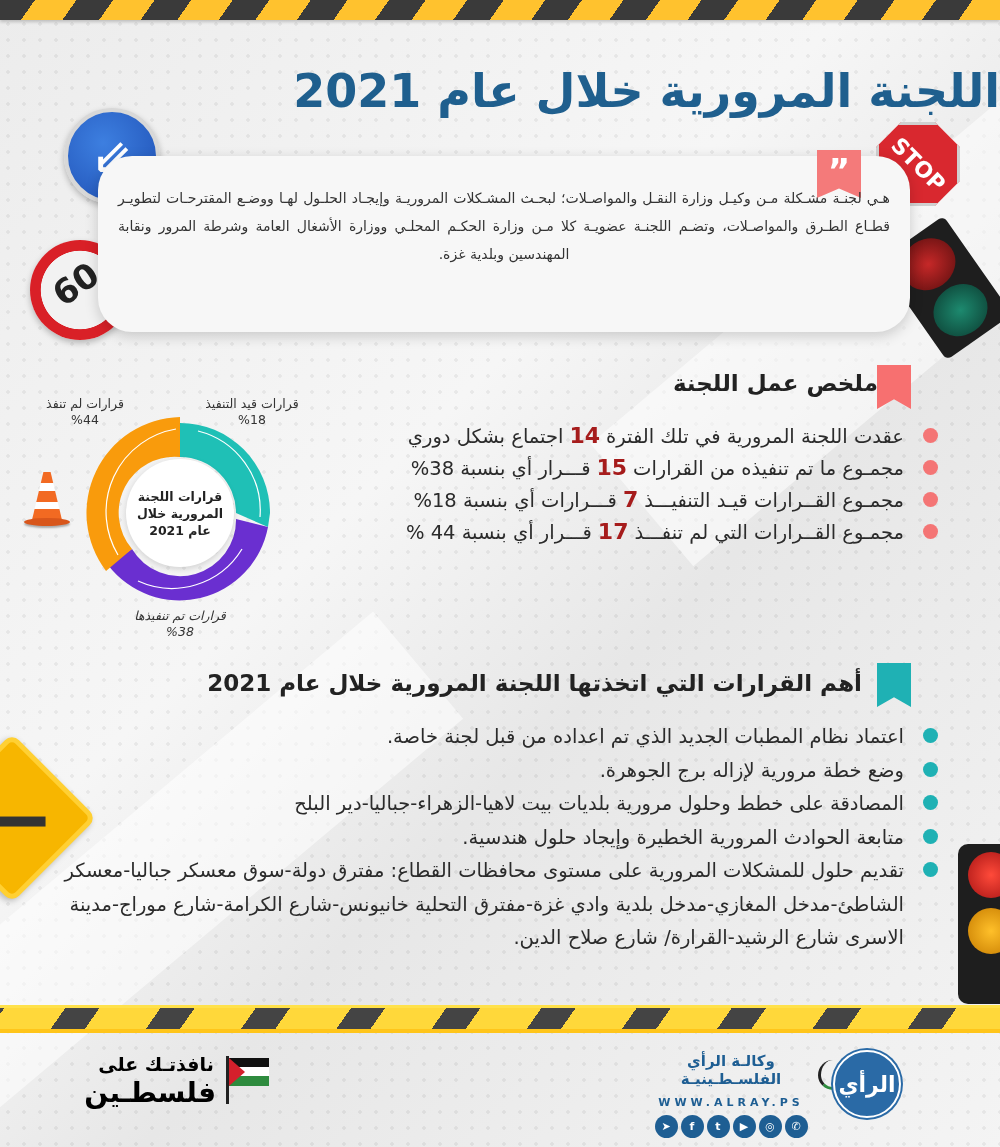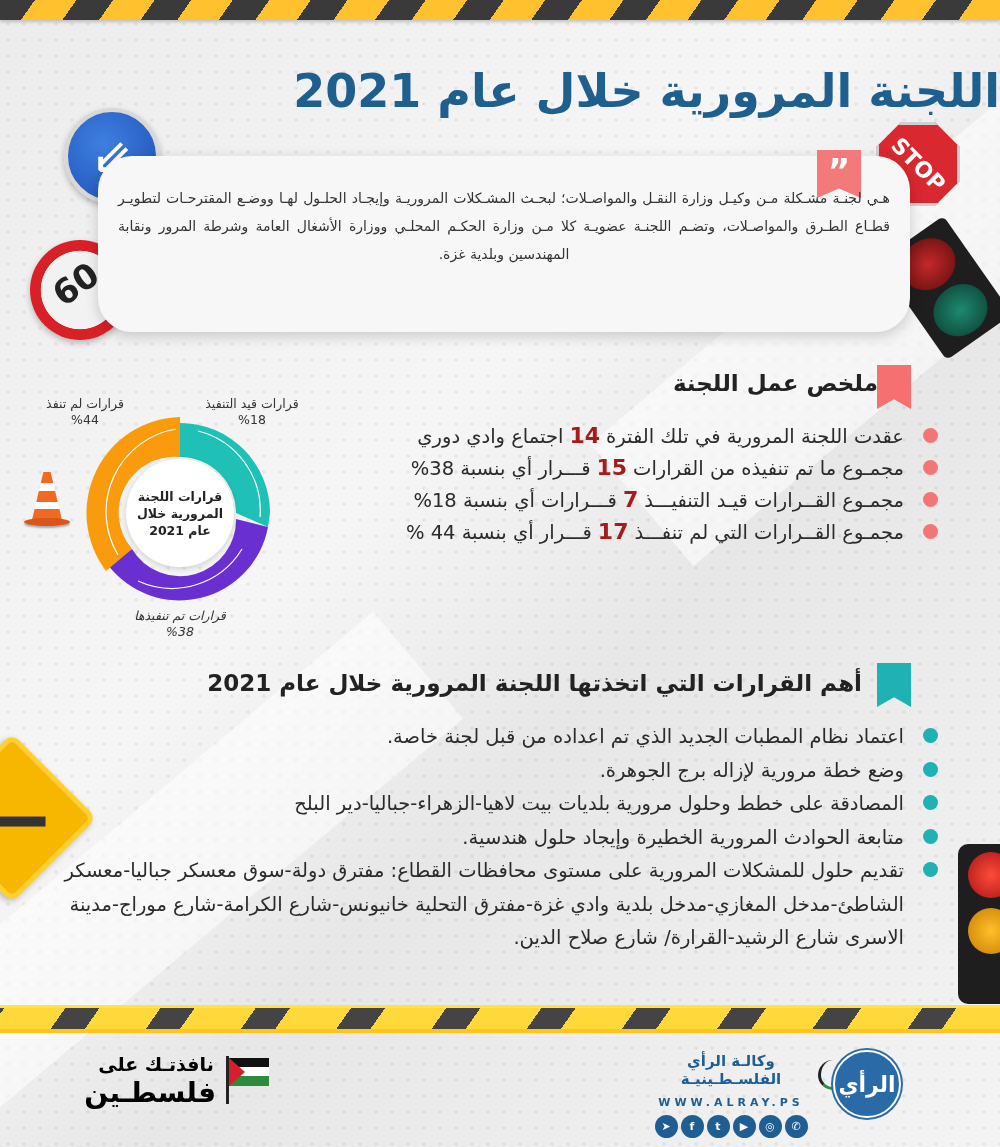--- a/index.html
+++ b/index.html
@@ -210,21 +210,21 @@
   </div>
 
 <div class="intro-card"></div>
 <div class="quote-tab">”</div>
 <p class="intro-text">هـي لجنـة مشـكلة مـن وكيـل وزارة النقـل والمواصـلات؛ لبحـث المشـكلات المروريـة وإيجـاد الحلـول لهـا ووضـع المقترحـات لتطويـر قطـاع الطـرق والمواصـلات، وتضـم اللجنـة عضويـة كلا مـن وزارة الحكـم المحلـي ووزارة الأشغال العامة وشرطة المرور ونقابة المهندسين وبلدية غزة.</p>
 
 <div class="bookmark bm-red"></div>
 <h2 class="section-head" style="right:122px;top:370px;margin-left:40px;">ملخص عمل اللجنة</h2>
 
 <ul class="summary-list">
-  <li><span class="dot dot-red"></span><span>عقدت اللجنة المرورية في تلك الفترة</span><span class="num">14</span><span>اجتماع وادي دوري</span></li>
+  <li><span class="dot dot-red"></span><span>عقدت اللجنة المرورية في تلك الفترة</span><span class="num">14</span><span>اجتماع بشكل دوري</span></li>
   <li><span class="dot dot-red"></span><span>مجمـوع ما تم تنفيذه من القرارات</span><span class="num">15</span><span>قـــرار أي بنسبة 38%</span></li>
   <li><span class="dot dot-red"></span><span>مجمـوع القــرارات قيـد التنفيـــذ</span><span class="num">7</span><span>قـــرارات  أي بنسبة 18%</span></li>
   <li><span class="dot dot-red"></span><span>مجمـوع القــرارات التي لم تنفـــذ</span><span class="num">17</span><span>قـــرار أي بنسبة 44 %</span></li>
 </ul>
 
 <div class="cone">
     <div class="body"></div>
     <div class="base"></div>
   </div>
 <div class="donut-wrap">

